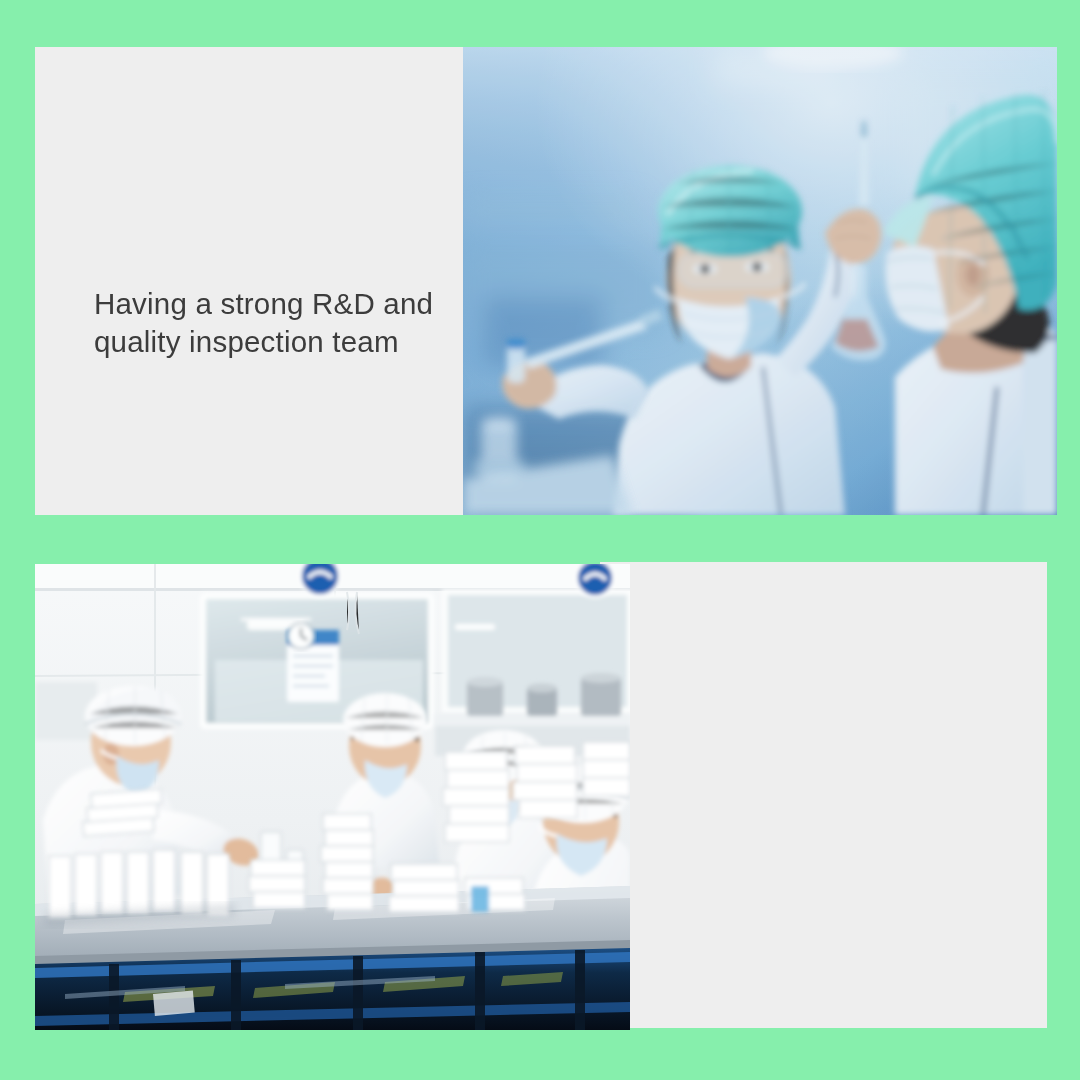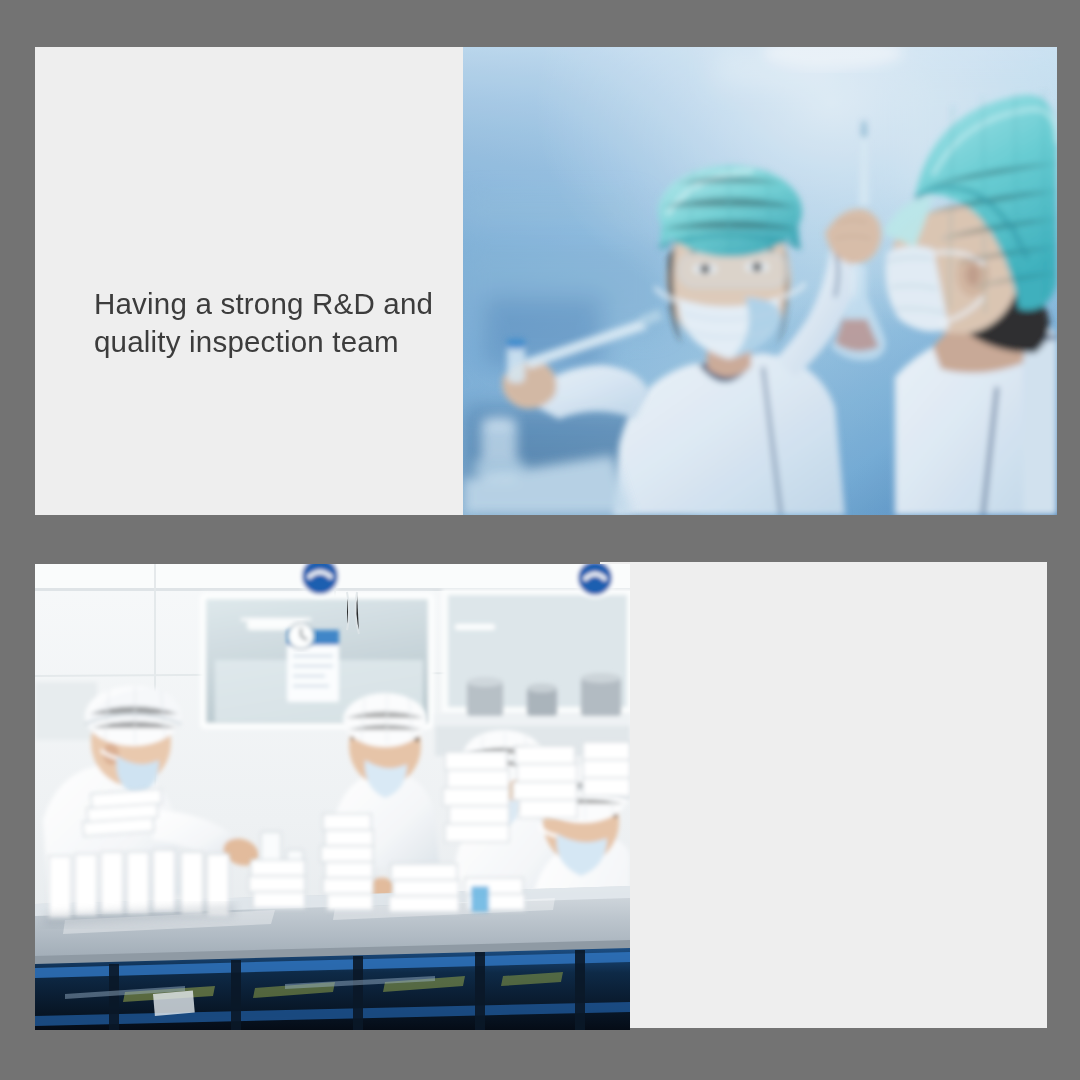--- a/index.html
+++ b/index.html
@@ -11,21 +11,21 @@
     width: 1080px;
     height: 1080px;
     overflow: hidden;
     font-family: "Liberation Sans", sans-serif;
     -webkit-font-smoothing: antialiased;
   }
   .page {
     position: relative;
     width: 1080px;
     height: 1080px;
-    background: #737373;
+    background: #86efac;
   }
 
   
   .section-top {
     position: absolute;
     left: 0; top: 0;
     width: 1080px;
     height: 540px;
   }
   .panel-top-left {

